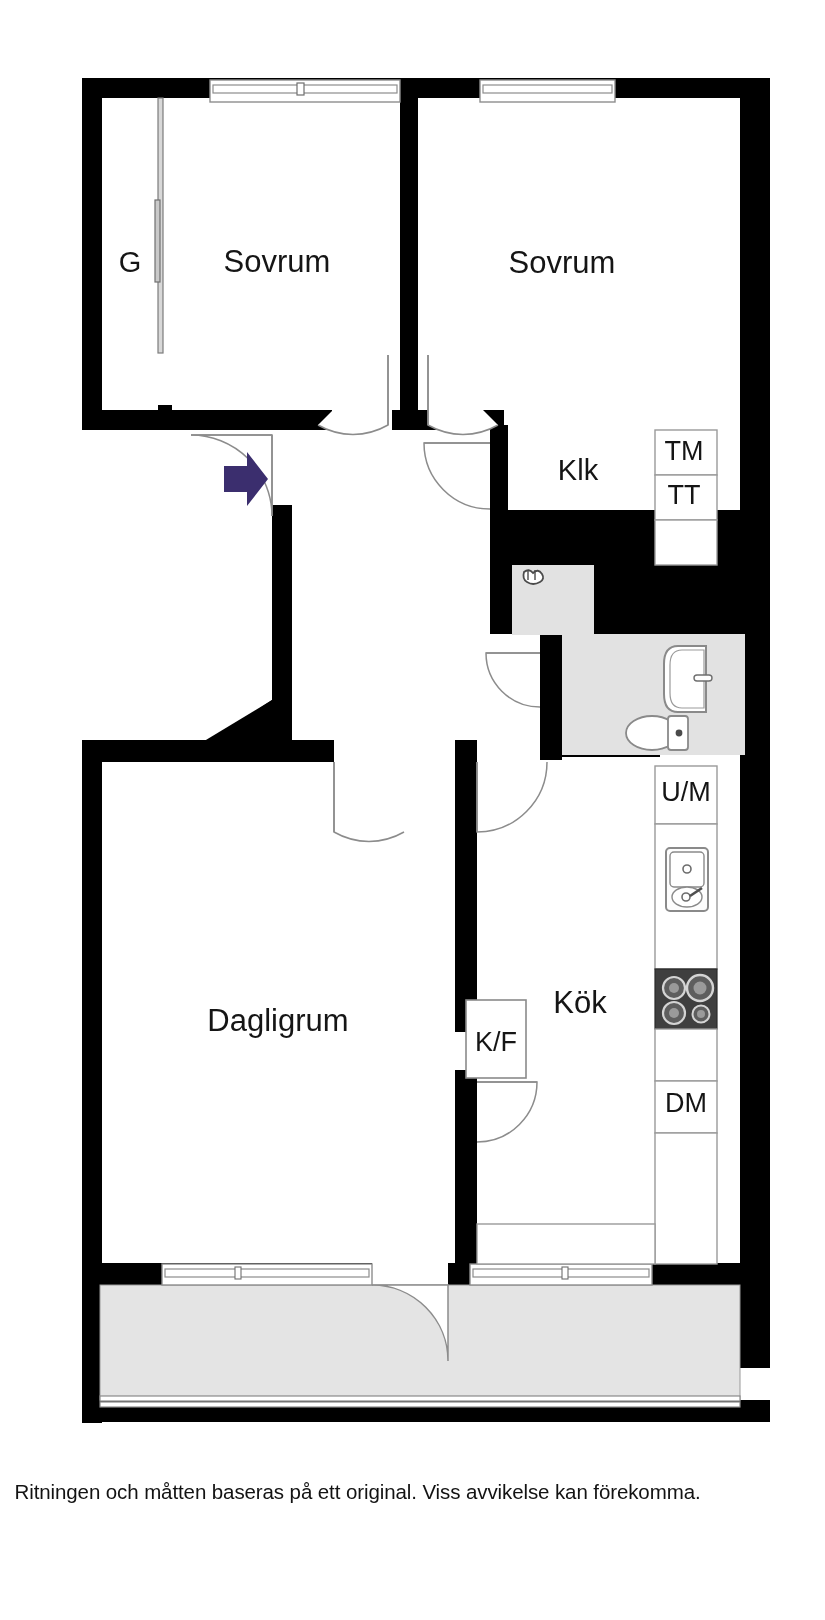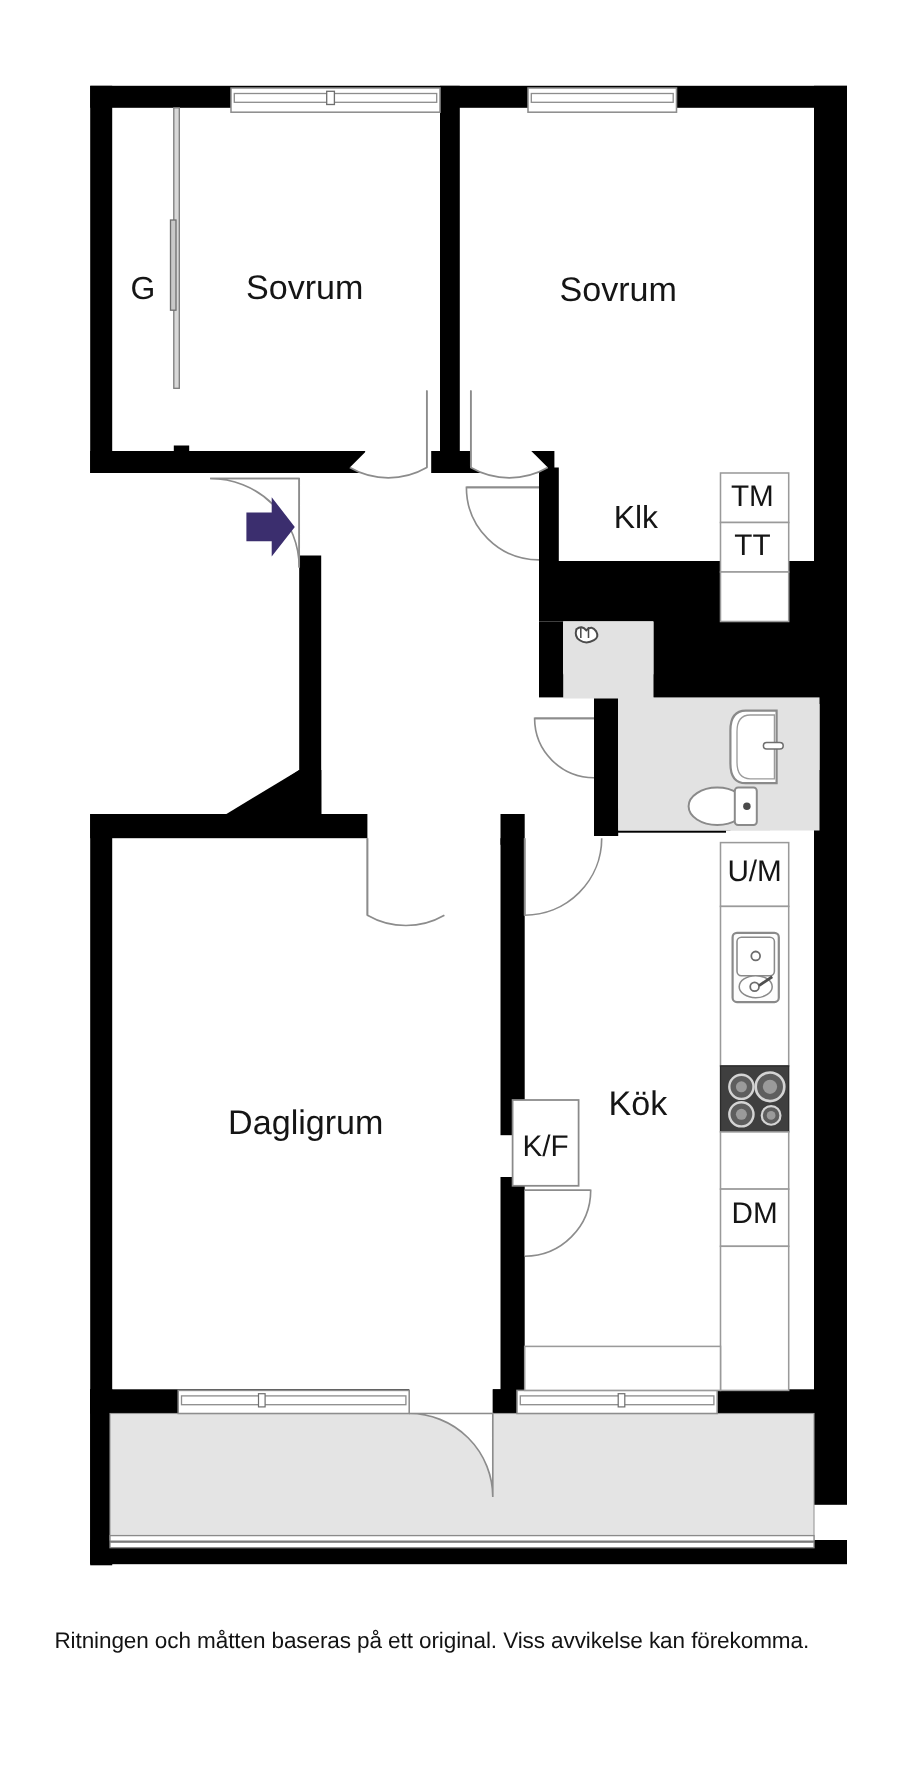--- a/index.html
+++ b/index.html
@@ -37,21 +37,20 @@
   .caption-bar {
     position: absolute;
     left: 0;
     top: 1480px;
     width: 715px;
     text-align: center;
     font-family: "Liberation Sans", sans-serif;
     font-size: 20.5px;
     color: #131313;
     letter-spacing: -0.1px;
-    margin-left: 35px;
   }
 </style>
 </head>
 <body>
 
 <div id="floorplan-root">
 
 <svg class="plan-svg" viewBox="0 0 825 1540" xmlns="http://www.w3.org/2000/svg">
 
   <g fill="#000000">

